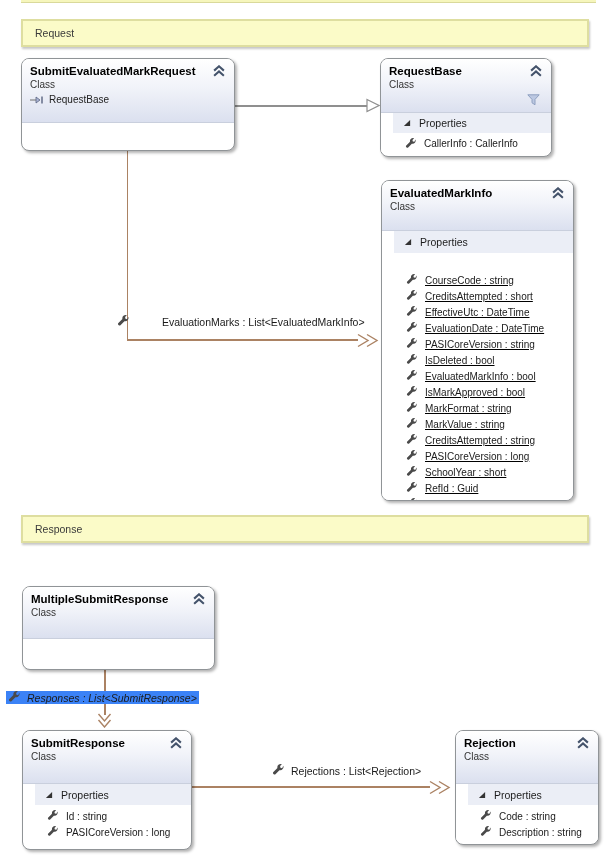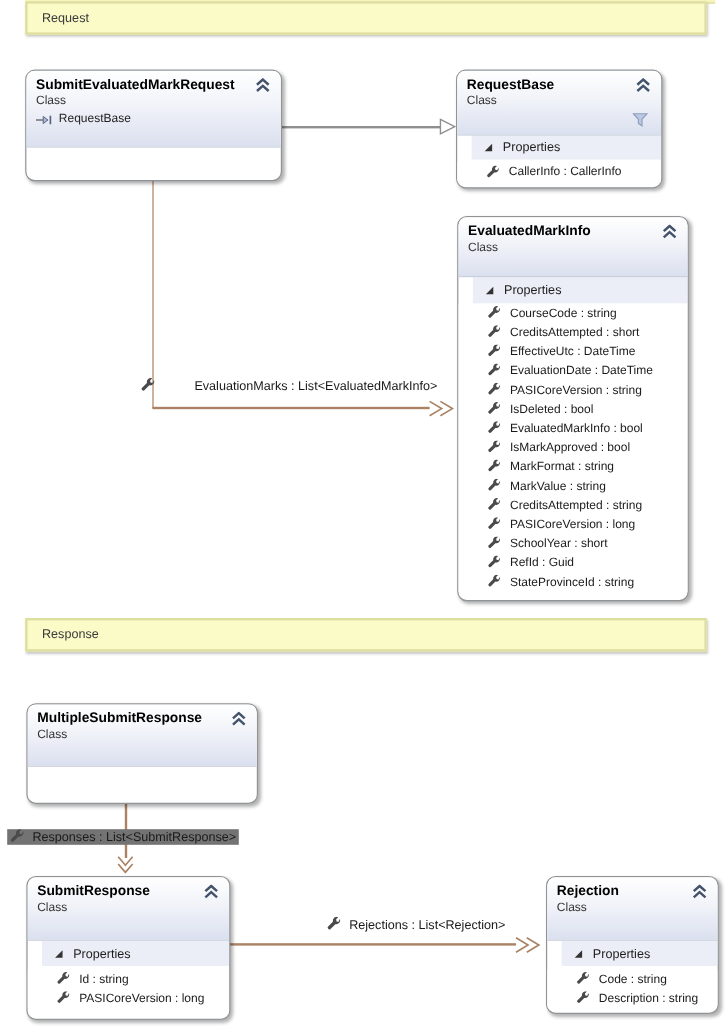--- a/index.html
+++ b/index.html
@@ -28,31 +28,31 @@
         padding-left:10px;font-size:10.5px;color:#1c1c1c;margin-left:12px;}
   .prop-row{display:flex;align-items:center;gap:7px;padding-left:24px;font-size:10px;color:#1a1a1a;
         white-space:nowrap;background:#fff;}
 
   
   .edge{position:absolute;background:#ab8263;}
   .edge-gray{position:absolute;background:#8f8f8f;}
   .arrowhead{position:absolute;}
   .edge-label{position:absolute;display:flex;align-items:center;gap:6px;font-size:10.5px;
         color:#1a1a1a;white-space:nowrap;z-index:5;}
-  .edge-label.bg{background:#737373;padding:0 2px;}
+  .edge-label.bg{background:#3b82f6;padding:0 2px;font-style:italic;}
   svg{display:block;}
 </style>
 </head>
 <body>
 
 <div id="canvas">
 
   <div class="banner-cut"></div>
 
-  <div class="banner" style="top:1px;text-align:center;">
+  <div class="banner" style="top:19px;text-align:center;">
     <span>Request</span>
   </div>
 
   <div class="edge-gray" style="left:233px;top:105px;width:135px;height:1.5px;"></div>
   <div class="arrowhead" style="left:366px;top:98px;">
     <svg width="14" height="15" viewBox="0 0 14 15">
         <path d="M1 1.5 L13 7.5 L1 13.5 Z" fill="#ffffff" stroke="#8f8f8f" stroke-width="1.2"></path>
       </svg>
   </div>
 
@@ -170,21 +170,21 @@
           <path d="M1.5 10 L6 6 L10.5 10" fill="none" stroke="#44536b" stroke-width="1.9"></path>
         </svg>
       </div>
     </div>
     <div class="section-header" style="height:22px;">
       <svg width="8" height="8" viewBox="0 0 9 9">
           <path d="M8 1 L8 8 L1 8 Z" fill="#333"></path>
         </svg>
       <span>Properties</span>
     </div>
-    <div style="padding-top:0;">
+    <div style="padding-top:19px;text-decoration:underline;">
       <div class="prop-row" style="height:16px;">
           <span>
             <svg width="12" height="12" viewBox="0 0 18 18">
               <path d="M15.6 2.3 a4.6 4.6 0 0 1 -5.3 6.2 L5.1 13.7 a2.0 2.0 0 1 1 -2.8 -2.8 L7.5 5.7 a4.6 4.6 0 0 1 6.2 -5.3 L11.2 2.9 l0.5 2.4 2.4 0.5 z" fill="#4a4a4a"></path>
             </svg>
           </span>
           <span>CourseCode : string</span>
         </div>
       <div class="prop-row" style="height:16px;">
           <span>

